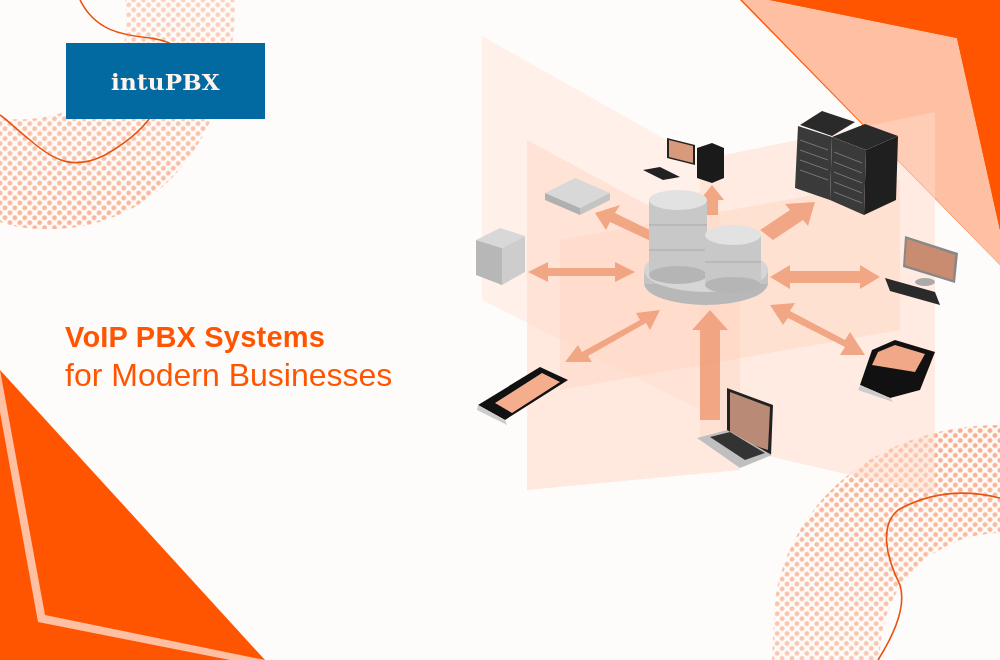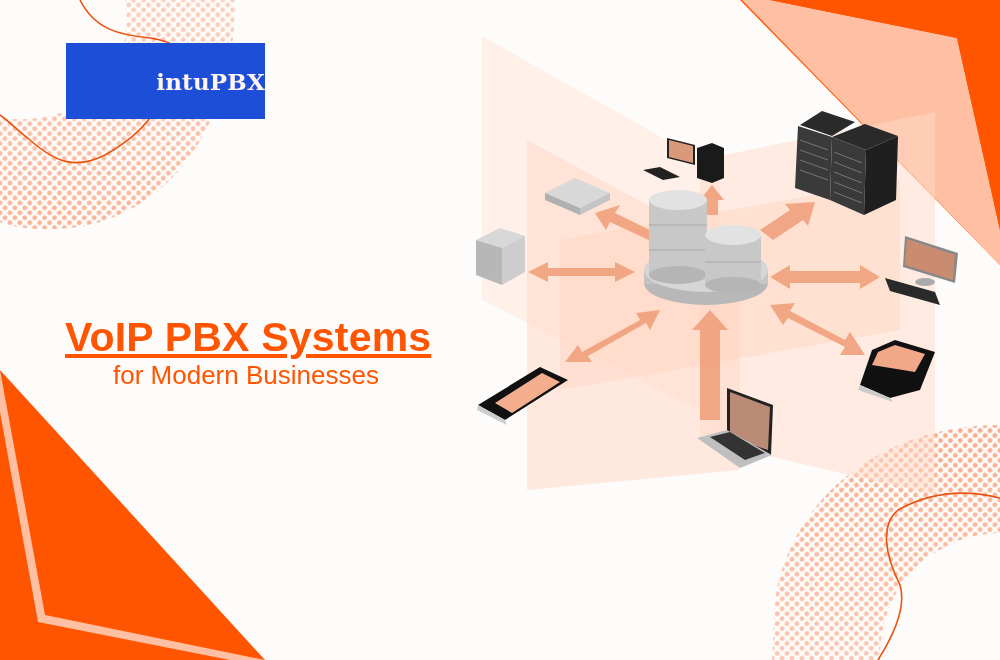--- a/index.html
+++ b/index.html
@@ -1,24 +1,24 @@
 <!DOCTYPE html>
 <html><head>
 <meta charset="utf-8">
 <style>
   html, body { margin: 0; padding: 0; }
   body { width: 1000px; height: 660px; overflow: hidden; background: #fefcfb; position: relative; font-family: "Liberation Sans", sans-serif; }
   .stage { position: absolute; left: 0; top: 0; width: 1000px; height: 660px; }
   svg.bg { position: absolute; left: 0; top: 0; }
-  .logo-box { position: absolute; left: 66px; top: 43px; width: 199px; height: 76px; background: #1d4ed8; display: flex; align-items: center; justify-content: flex-end; }
+  .logo-box { position: absolute; left: 66px; top: 43px; width: 199px; height: 76px; background: #0369a1; display: flex; align-items: center; justify-content: center; }
   .logo-text { color: #fff5ee; font-family: "DejaVu Serif", serif; font-weight: bold; font-size: 23px; letter-spacing: 0.2px; }
   .headline { position: absolute; left: 65px; top: 316px; color: #ff5500; }
   .hl-1 { font-size: 27px; line-height: 32px; }
-  .hl-2 { font-size: 41px; font-weight: bold; line-height: 42px; letter-spacing: 0.2px; text-decoration: underline; }
-  .hl-3 { font-size: 26px; line-height: 34px; margin-left: 48px; }
+  .hl-2 { font-size: 29px; font-weight: bold; line-height: 42px; letter-spacing: 0.2px; }
+  .hl-3 { font-size: 32px; line-height: 34px; }
 </style>
 </head>
 <body>
 
 <div class="stage">
 
   <svg class="bg" width="1000" height="660" viewBox="0 0 1000 660">
     <defs>
       <pattern id="dots" width="7" height="7" patternUnits="userSpaceOnUse" patternTransform="rotate(45)">
         <circle cx="3.5" cy="3.5" r="2.4" fill="#f58a5a"></circle>

